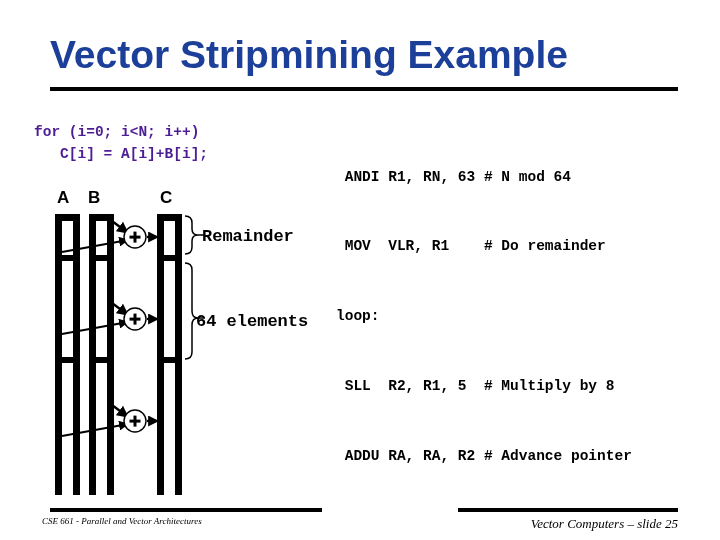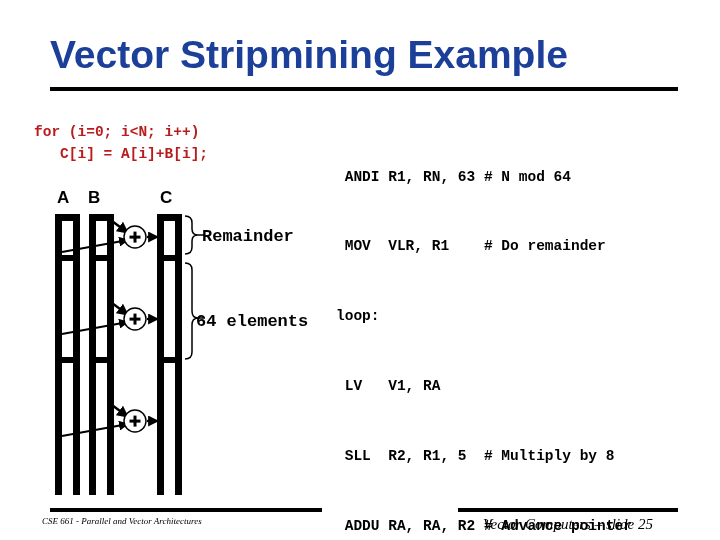--- a/index.html
+++ b/index.html
@@ -40,21 +40,21 @@
 
   
   #c-code {
     position: absolute;
     left: 34px;
     top: 121px;
     font-family: "Liberation Mono", "DejaVu Sans Mono", monospace;
     font-weight: bold;
     font-size: 14.5px;
     line-height: 22px;
-    color: #b91c1c;
+    color: #4c1d95;
     white-space: pre;
   }
 
   
   #asm-code {
     position: absolute;
     left: 300px;
     top: 119px;
     font-family: "Liberation Mono", "DejaVu Sans Mono", monospace;
     font-weight: bold;
@@ -115,42 +115,41 @@
     font-style: italic;
     font-size: 9px;
     color: #000000;
     white-space: nowrap;
   }
   #footer-right {
     position: absolute;
     left: 458px;
     top: 516px;
     width: 220px;
-    text-align: center;
+    text-align: right;
     font-family: "Liberation Serif", serif;
     font-style: italic;
-    font-size: 15px;
+    font-size: 13px;
     color: #000000;
     white-space: nowrap;
   }
 </style>
 </head>
 <body>
 
 <div id="slide-title">Vector Stripmining Example</div>
 <div id="title-rule"></div>
 
 <div id="c-code">for (i=0; i&lt;N; i++)
    C[i] = A[i]+B[i];</div>
 
 <div id="asm-code">
   <div class="asm-line"> ANDI R1, RN, 63 # N mod 64</div>
   <div class="asm-line"> MOV  VLR, R1    # Do remainder</div>
   <div class="asm-line">loop:</div>
-  <div class="asm-line"> LV   V1, RA</div>
   <div class="asm-line"> SLL  R2, R1, 5  # Multiply by 8</div>
   <div class="asm-line"> ADDU RA, RA, R2 # Advance pointer</div>
   
   
   
   
   
   
   
   

